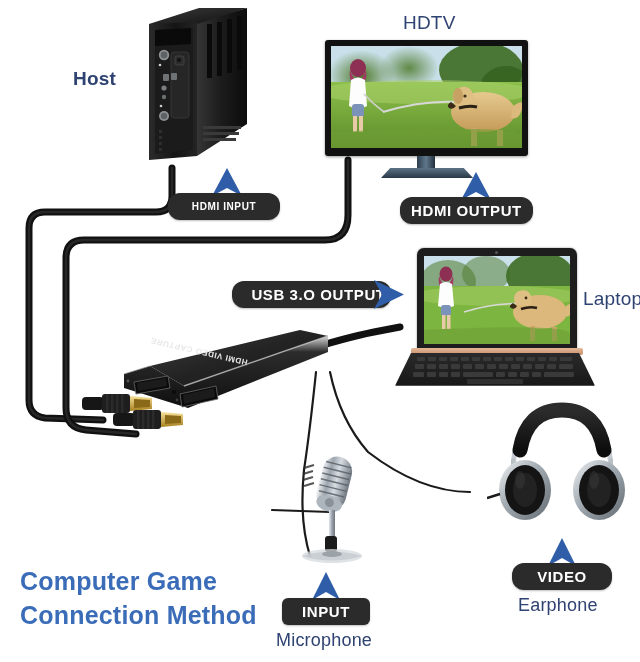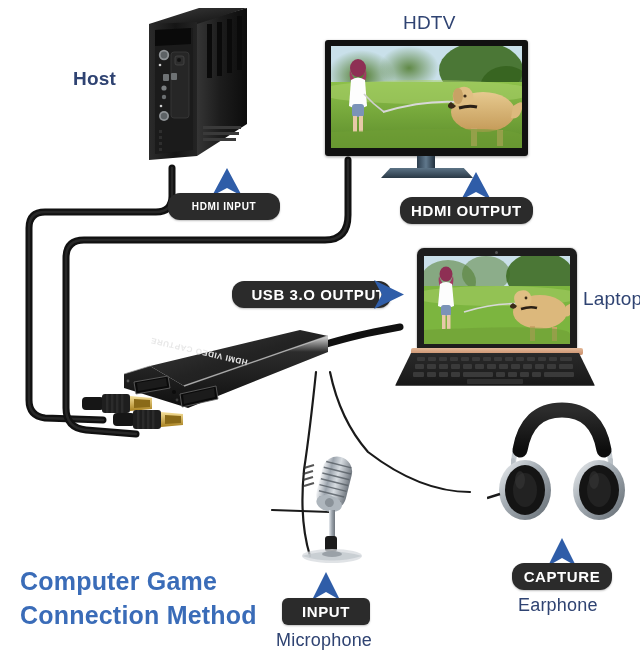--- a/index.html
+++ b/index.html
@@ -525,21 +525,21 @@
     </svg>
   </div>
   <div class="abs pill" style="left:282px;top:598px;width:88px;height:27px;font-size:15px;border-radius:6px;">INPUT</div>
   <div class="abs devlabel" style="left:276px;top:630px;font-size:18px;">Microphone</div>
 
   <div class="abs" style="left:548px;top:538px;width:28px;height:28px;">
     <svg viewBox="0 0 28 28" style="width:28px;height:28px;">
       <polygon points="14,0 28,28 14,20 0,28" fill="#2f5da8"></polygon>
     </svg>
   </div>
-  <div class="abs pill" style="left:512px;top:563px;width:100px;height:27px;font-size:15px;">CAPTURE</div>
+  <div class="abs pill" style="left:512px;top:563px;width:100px;height:27px;font-size:15px;">VIDEO</div>
   <div class="abs devlabel" style="left:518px;top:595px;font-size:18px;text-align:center;">Earphone</div>
 
   <div class="abs" style="left:20px;top:528px;margin-top:36px;">
     <div class="title">Computer Game</div>
     <div class="title">Connection Method</div>
   </div>
 
 </div>
 
 </body></html>

